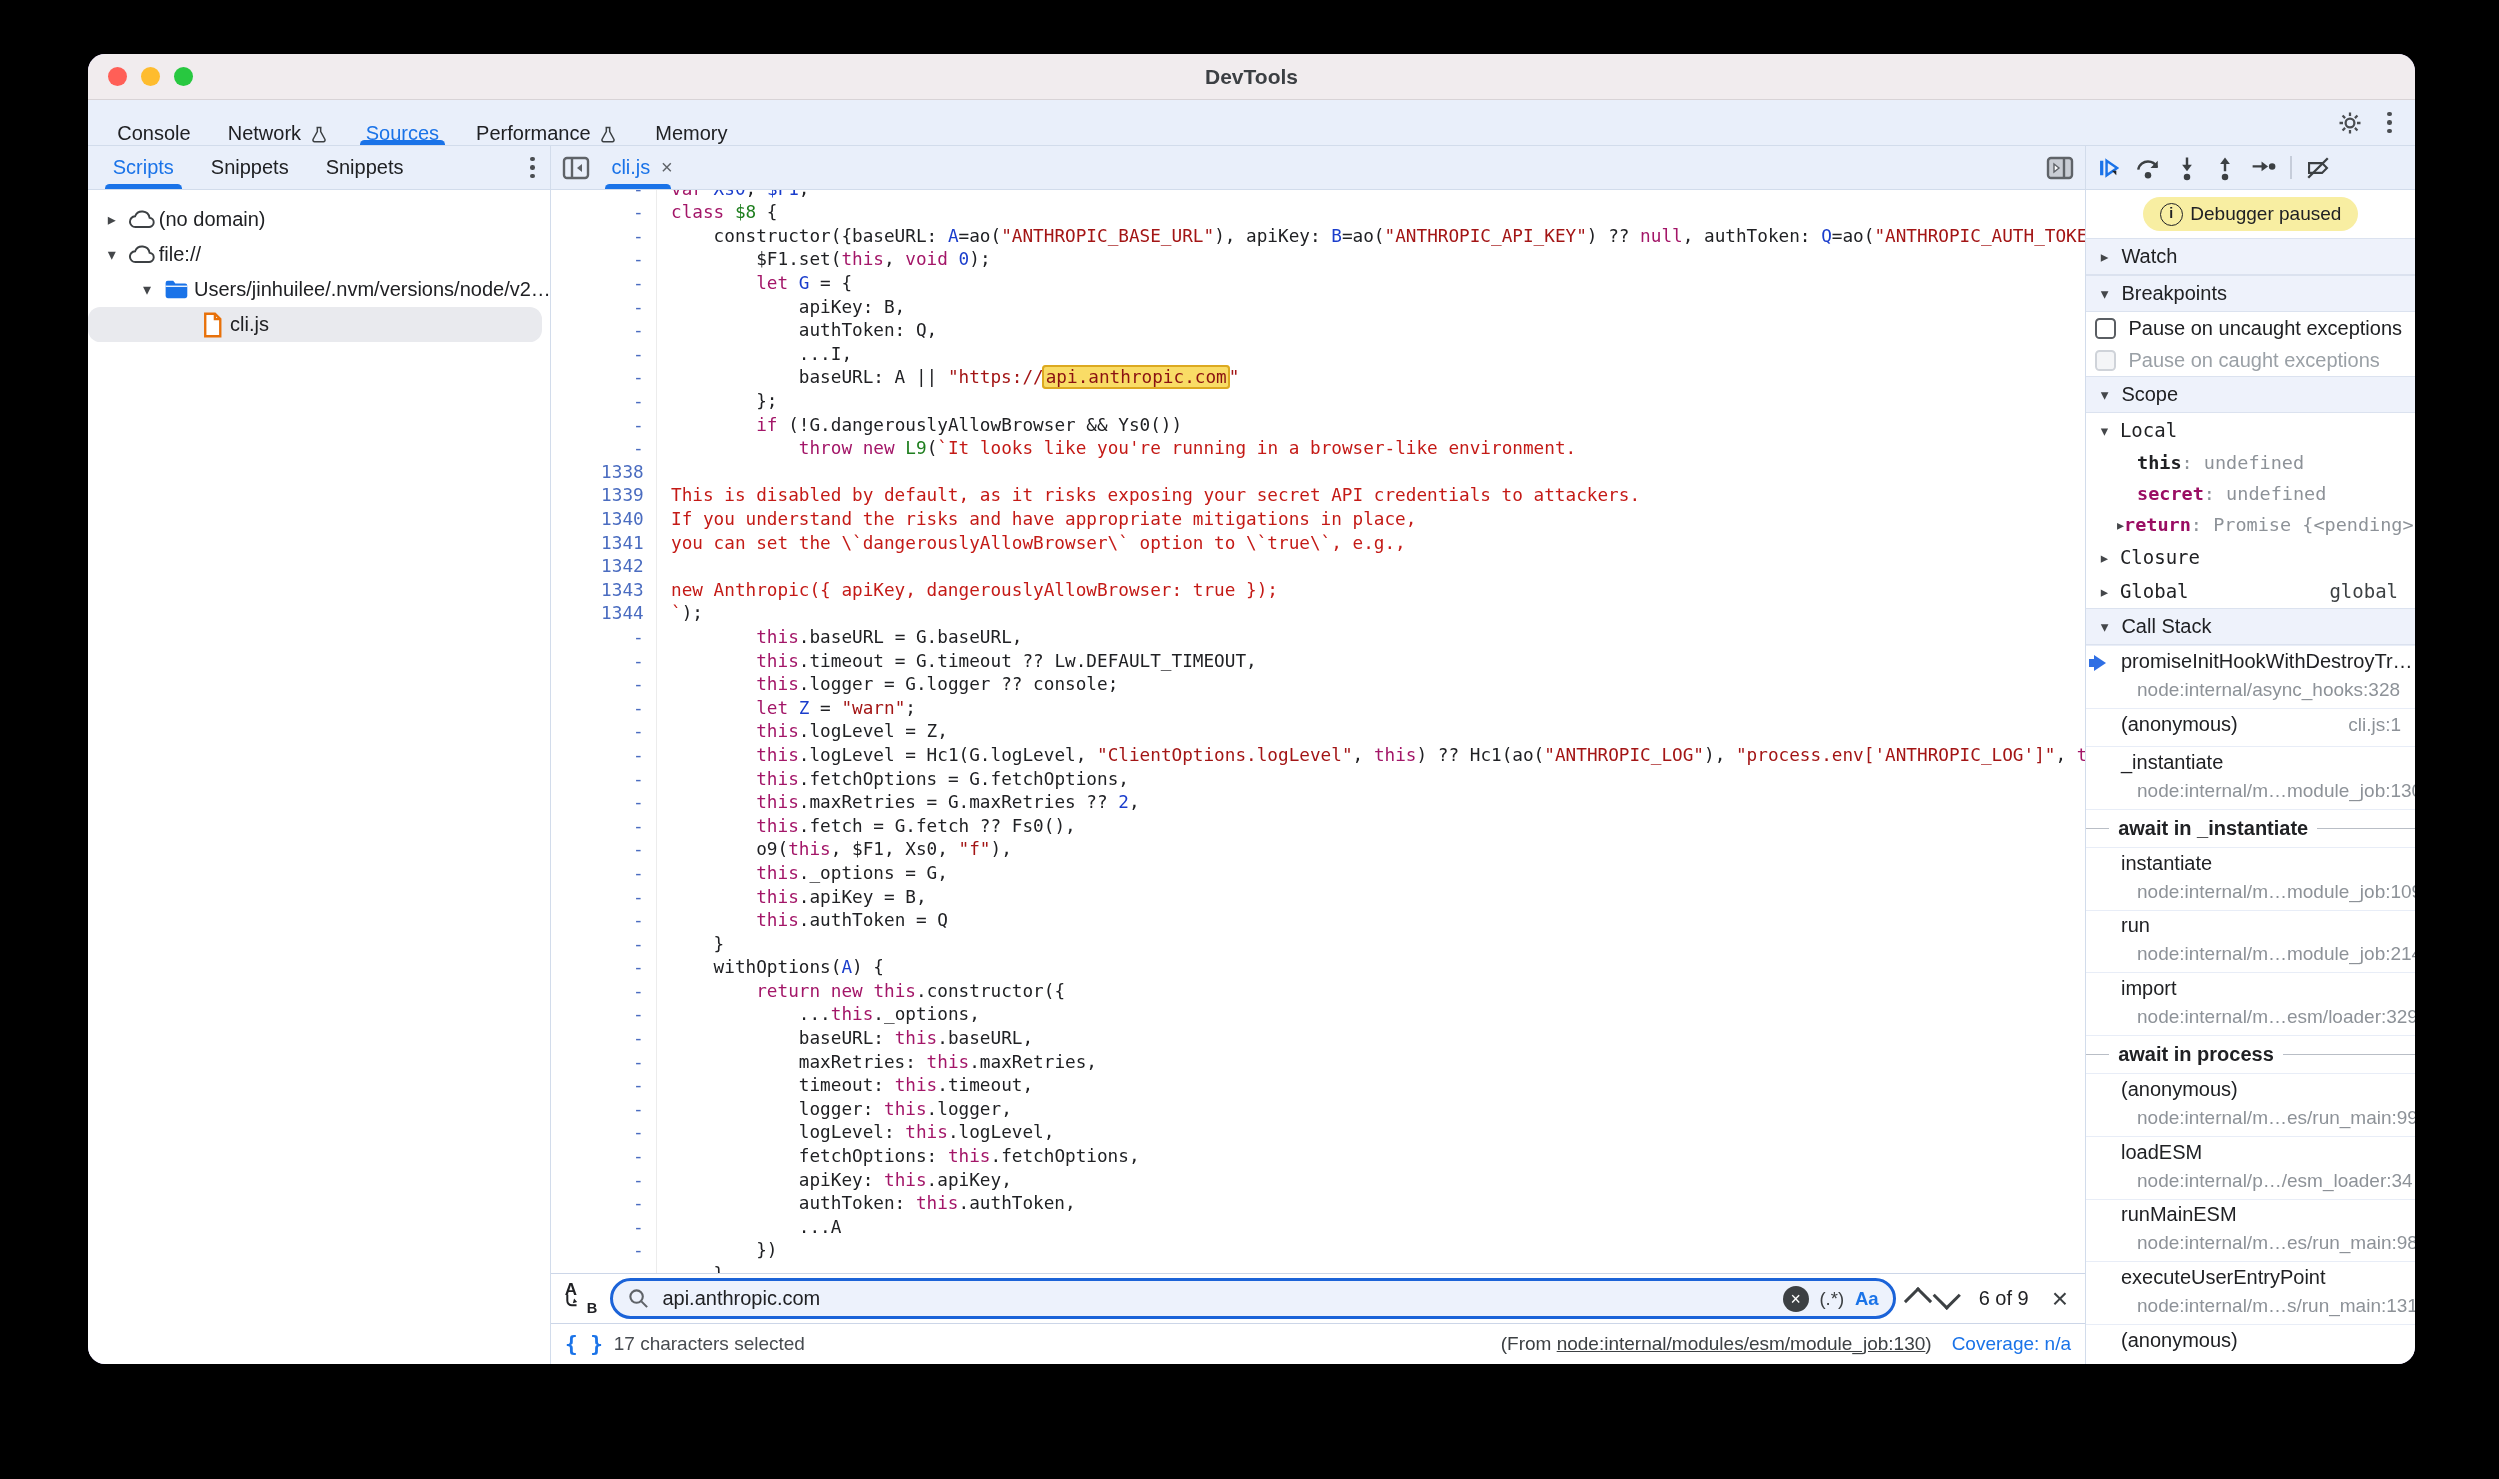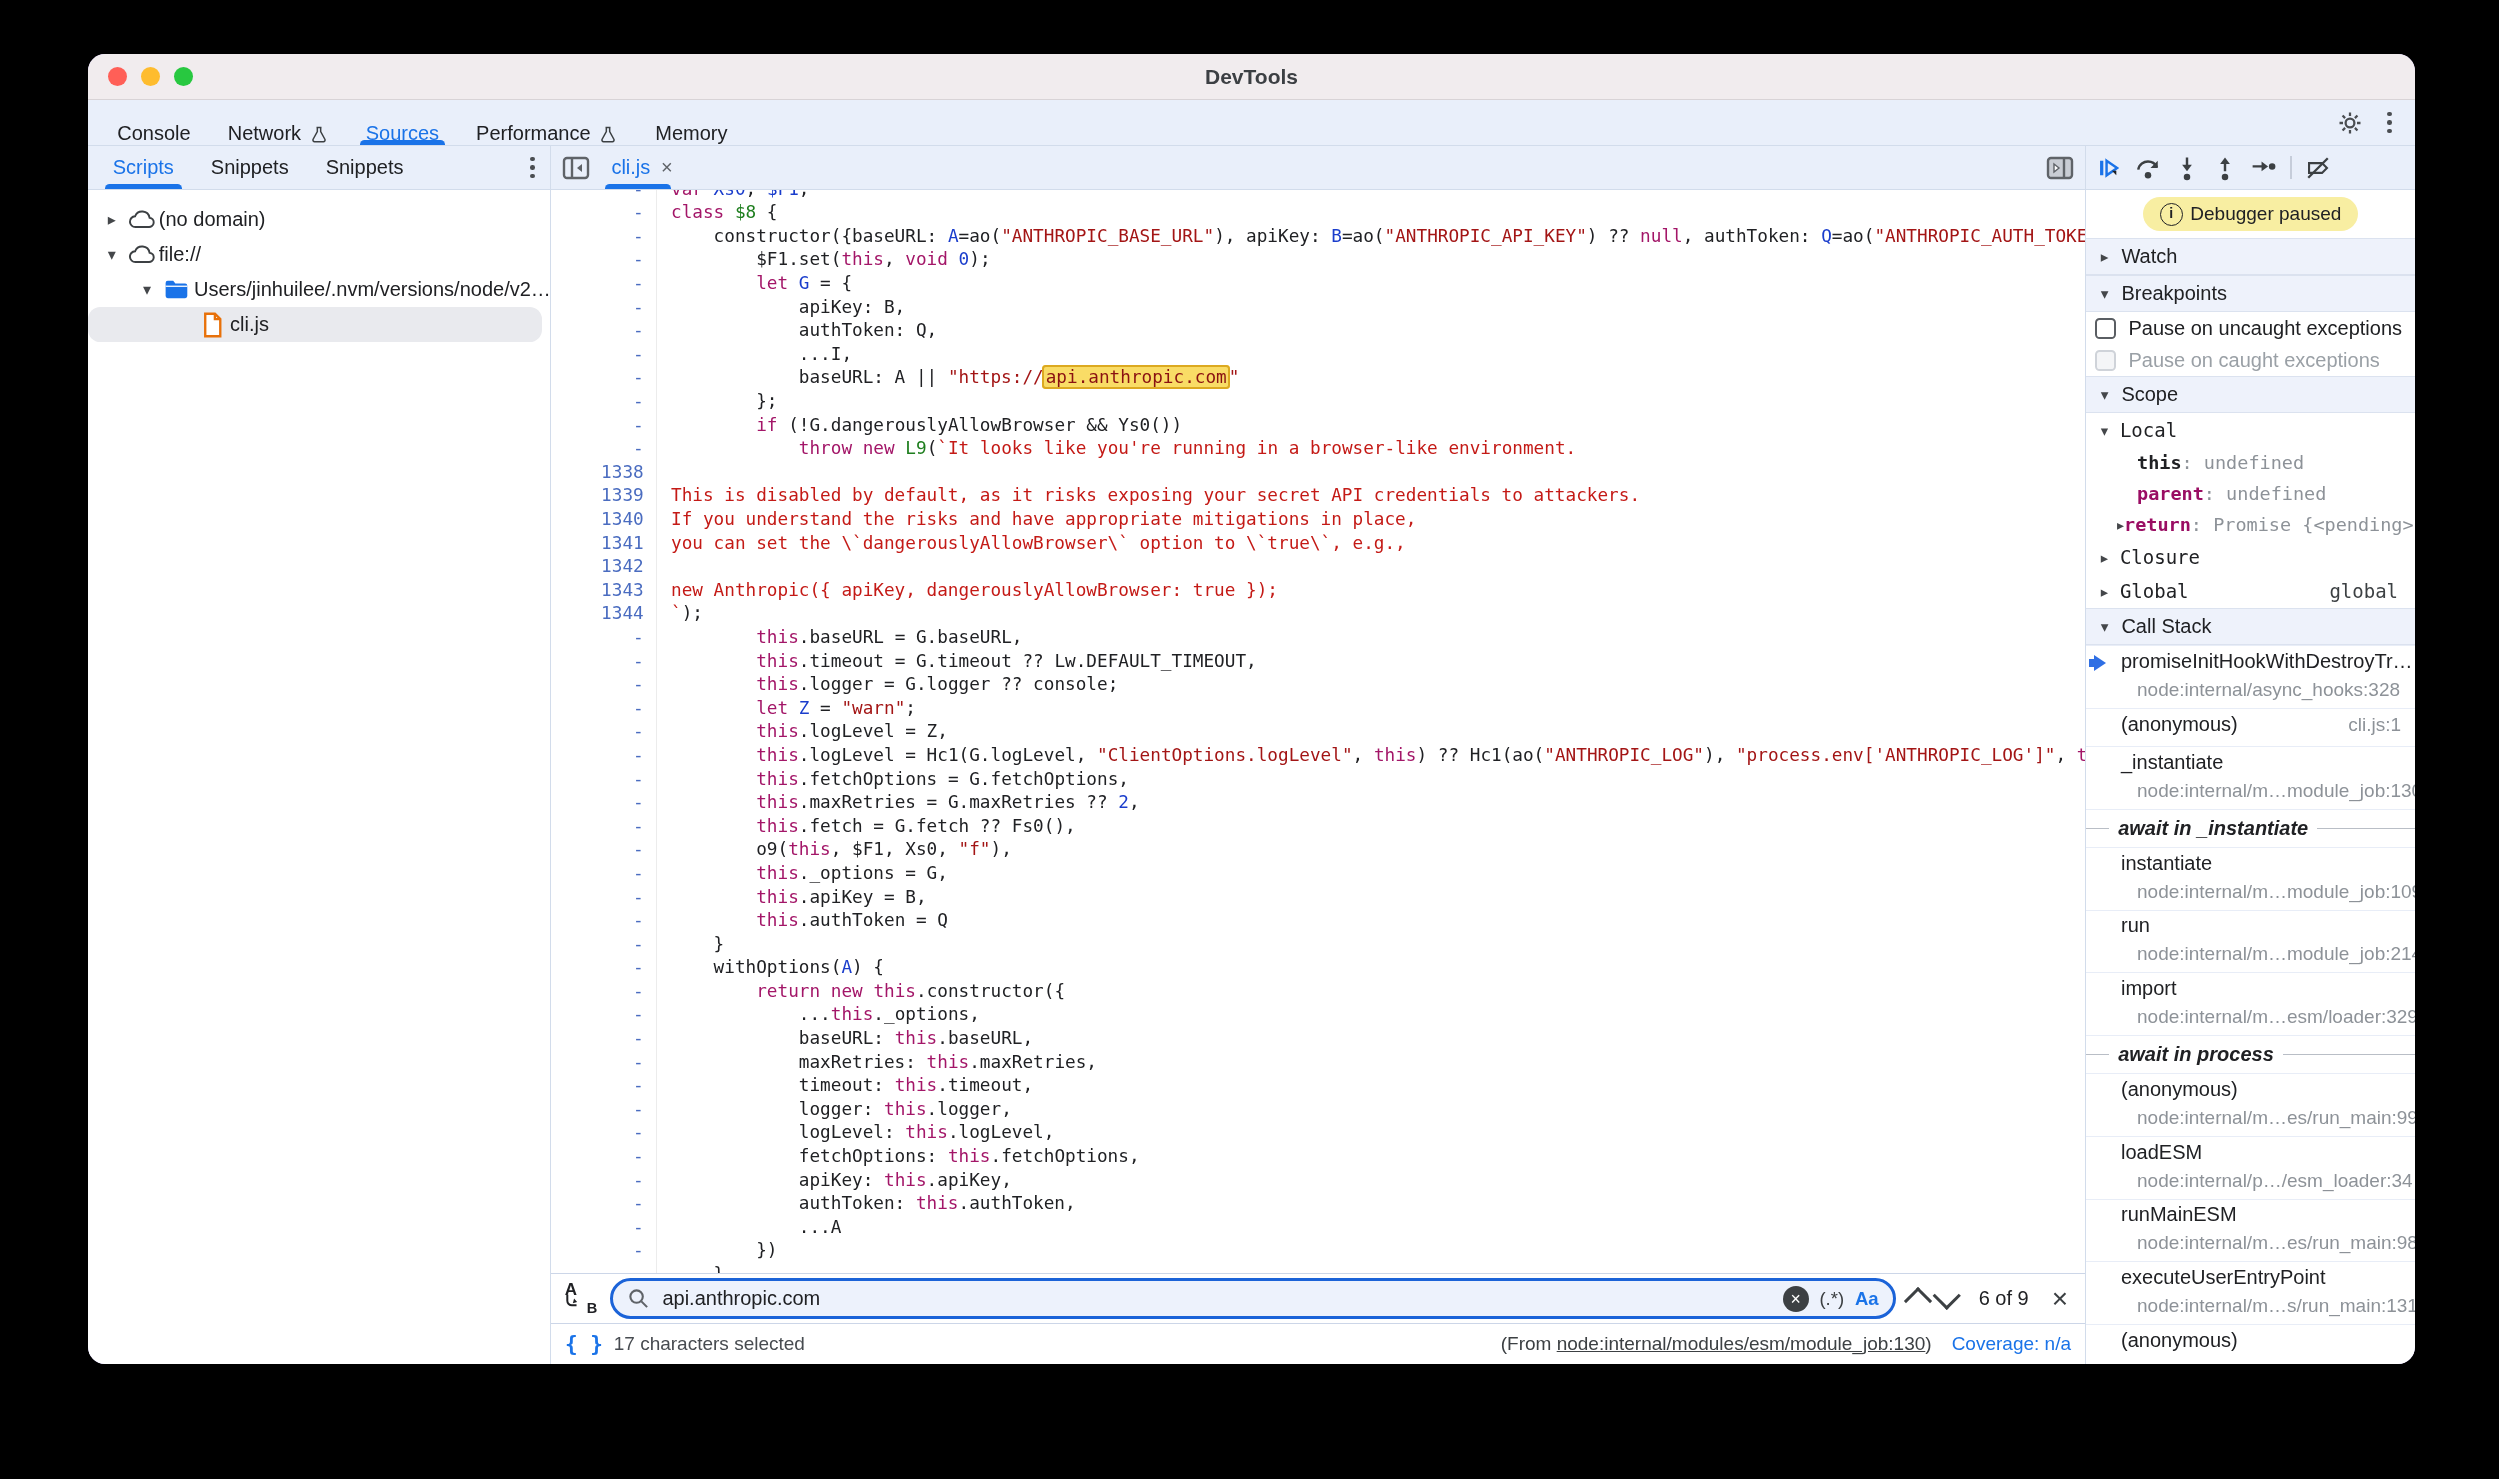--- a/index.html
+++ b/index.html
@@ -90,21 +90,21 @@
   .scope-prop .tri{font-size:14px;color:#44474a;width:20px;margin-left:-20px;text-align:left;font-family:"Liberation Sans",sans-serif;}
   .sp-name{font-weight:700;color:#202124;}
   .sp-name.accent{color:#9a0d63;}
   .sp-val{color:#8d9298;}
   .cs-frame{border-top:1.5px solid #e8edf7;padding:3.8px 0 5.4px 0;}
   .cs-name{display:flex;align-items:flex-start;min-height:28px;padding:0 10.8px 0 35px;font-size:20px;color:#202124;position:relative;white-space:nowrap;overflow:hidden;}
   .cs-arrow{position:absolute;left:7.7px;top:5.4px;width:0;height:0;border-left:12.3px solid #2f6fe4;border-top:8.5px solid transparent;border-bottom:8.5px solid transparent;}
   .cs-arrow::before{content:"";position:absolute;left:-17px;top:-3.8px;width:5.4px;height:7.7px;background:#2f6fe4;}
   .cs-loc{padding-left:51px;color:#8d9298;font-size:19px;line-height:24.6px;white-space:nowrap;overflow:hidden;}
   .cs-loc.inline{margin-left:auto;padding-left:9.2px;padding-right:3.1px;}
-  .cs-sep{display:flex;align-items:center;gap:9.2px;padding:7px 0;font-size:20px;font-weight:700;color:#202124;border-top:1.5px solid #e8edf7;font-style:italic;}
+  .cs-sep{display:flex;align-items:center;gap:9.2px;padding:7px 0;font-size:20px;font-weight:700;color:#202124;border-top:1.5px solid #e8edf7;}
   .cs-sep::before{content:"";width:23px;height:1.5px;background:#b9bec6;flex:none;}
   .cs-sep::after{content:"";flex:1;height:1.5px;background:#b9bec6;}
   svg{display:block;}
 </style>
 </head>
 <body>
 
 <div class="window">
 
   <div class="titlebar">
@@ -407,21 +407,21 @@
       <div class="scope-body" id="scope-body">
           <div class="scope-group">
             <span class="tri">▾</span>
             <span>Local</span>
           </div>
           <div class="scope-prop">
             <span class="sp-name">this</span>
             <span class="sp-val">: undefined</span>
           </div>
           <div class="scope-prop">
-            <span class="sp-name accent">parent</span>
+            <span class="sp-name accent">secret</span>
             <span class="sp-val">: undefined</span>
           </div>
           <div class="scope-prop">
             <span class="tri">▸</span>
             <span class="sp-name accent">return</span>
             <span class="sp-val">: Promise {&lt;pending&gt;}</span>
           </div>
           <div class="scope-group">
             <span class="tri">▸</span>
             <span>Closure</span>

